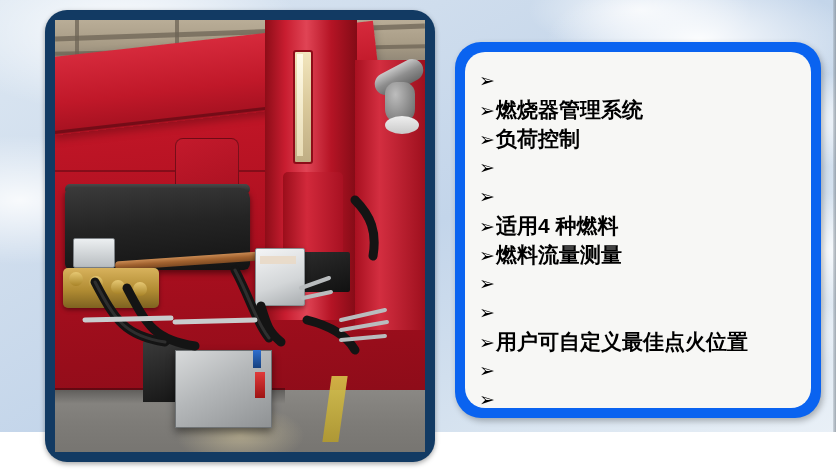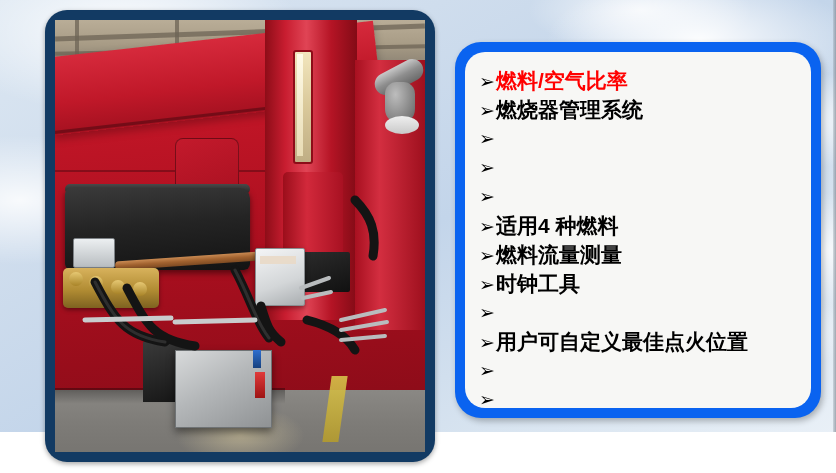--- a/index.html
+++ b/index.html
@@ -291,46 +291,45 @@
         </g>
       </svg>
     </div>
   </div>
 
   <div class="callout">
     <div class="callout-inner">
       <ul class="bullets">
         <li class="red">
           <span class="marker">➢</span>
-          <span class="txt">燃料/空气比率</span>
         </li>
         <li>
           <span class="marker">➢</span>
           <span class="txt">燃烧器管理系统</span>
         </li>
         <li>
           <span class="marker">➢</span>
+          <span class="txt">负荷控制</span>
         </li>
         <li class="red">
           <span class="marker">➢</span>
         </li>
         <li>
           <span class="marker">➢</span>
         </li>
         <li>
           <span class="marker">➢</span>
           <span class="txt">适用4 种燃料</span>
         </li>
         <li>
           <span class="marker">➢</span>
           <span class="txt">燃料流量测量</span>
         </li>
         <li>
           <span class="marker">➢</span>
-          <span class="txt">时钟工具</span>
         </li>
         <li>
           <span class="marker">➢</span>
         </li>
         <li>
           <span class="marker">➢</span>
           <span class="txt">用户可自定义最佳点火位置</span>
         </li>
         <li>
           <span class="marker">➢</span>

